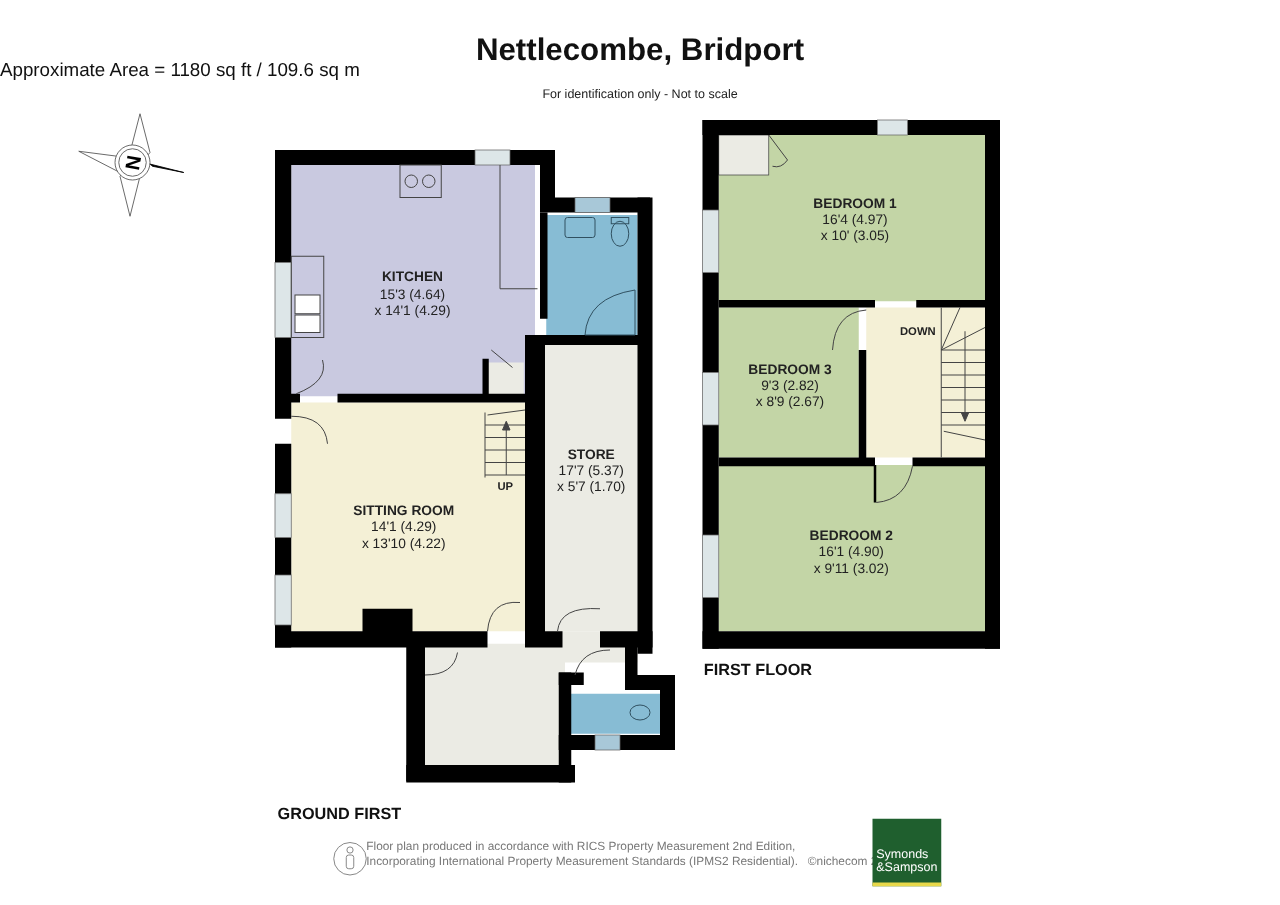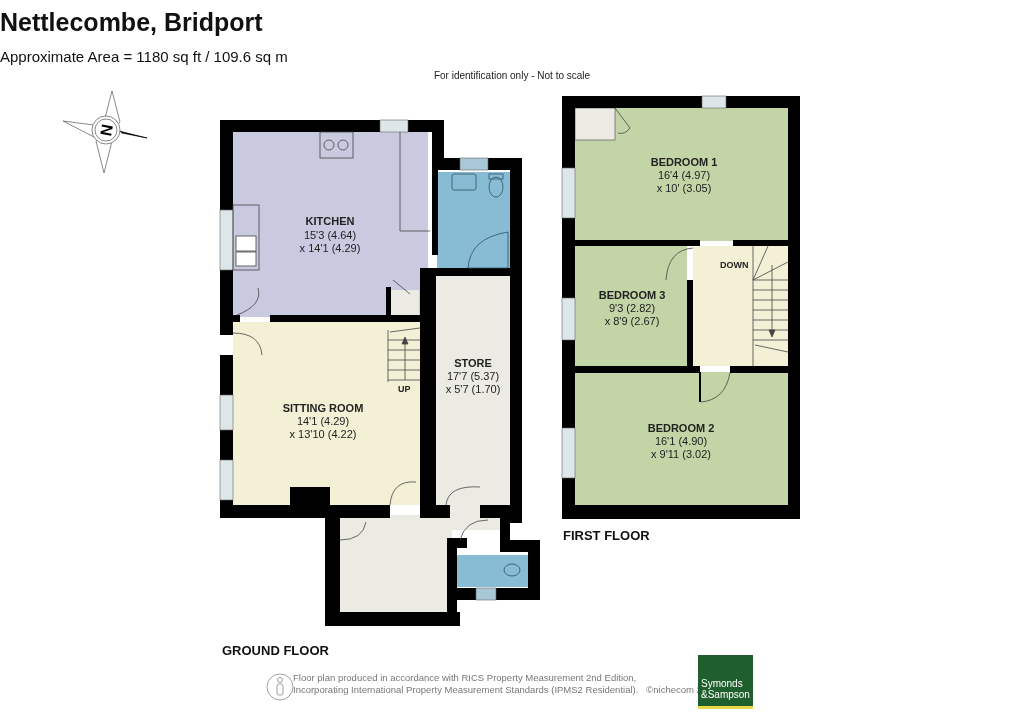--- a/index.html
+++ b/index.html
@@ -1,18 +1,18 @@
 <!DOCTYPE html>
 <html><head>
 <meta charset="utf-8">
 <style>
   html, body { margin: 0; padding: 0; background: #ffffff; }
   body { width: 1024px; height: 724px; position: relative; overflow: hidden; font-family: "Liberation Sans", sans-serif; }
   .abs { position: absolute; }
-  .title { left: 0; width: 1024px; top: 8px; text-align: left; font-size: 25px; font-weight: bold; color: #111; }
+  .title { left: 0; width: 1024px; top: 26px; text-align: center; font-size: 25px; font-weight: bold; color: #111; }
   .subtitle { left: 0; width: 1024px; top: 48px; text-align: left; font-size: 15px; color: #111; }
   .note { left: 0; width: 1024px; top: 70px; text-align: center; font-size: 10px; color: #222; }
   svg.plan { position: absolute; left: 0; top: 0; }
   .room-label { font-family: "Liberation Sans", sans-serif; font-weight: bold; font-size: 11px; fill: #222; }
   .room-dim { font-family: "Liberation Sans", sans-serif; font-size: 11px; fill: #222; }
   .small-label { font-family: "Liberation Sans", sans-serif; font-weight: bold; font-size: 9px; fill: #222; }
   .floor-label { font-size: 13px; font-weight: bold; color: #111; }
   .footer-text { left: 293px; top: 672px; font-size: 9.5px; color: #777; line-height: 12px; }
   .logo { left: 698px; top: 655px; width: 55px; height: 54px; background: #1f5f2e; border-bottom: 3px solid #e8d84a; box-sizing: border-box; color: #fff; font-size: 10px; line-height: 11px; padding: 23px 0 17px 3px; }
 </style>
@@ -213,21 +213,21 @@
   <text class="room-dim" x="681" y="445" text-anchor="middle">16'1 (4.90)</text>
   <text class="room-dim" x="681" y="458" text-anchor="middle">x 9'11 (3.02)</text>
 
   <g stroke="#888" stroke-width="0.8" fill="none">
     <circle cx="280" cy="687" r="13"></circle>
     <circle cx="280" cy="680" r="2.5"></circle>
     <rect x="277" y="684" width="6" height="11" rx="2"></rect>
   </g>
 </svg>
 
-<div class="abs floor-label" style="left:222px; top:643px;">GROUND FLOOR</div>
+<div class="abs floor-label" style="left:222px; top:643px;">GROUND FIRST</div>
 <div class="abs floor-label" style="left:563px; top:528px;">FIRST FLOOR</div>
 
 <div class="abs footer-text">
   <div>Floor plan produced in accordance with RICS Property Measurement 2nd Edition,</div>
   <div><span>Incorporating International Property Measurement Standards (IPMS2 Residential).</span>&nbsp;&nbsp;&nbsp;<span>©nichecom 2025.</span></div>
 </div>
 
 <div class="abs logo">
   <div>Symonds</div>
   <div>&amp;Sampson</div>

